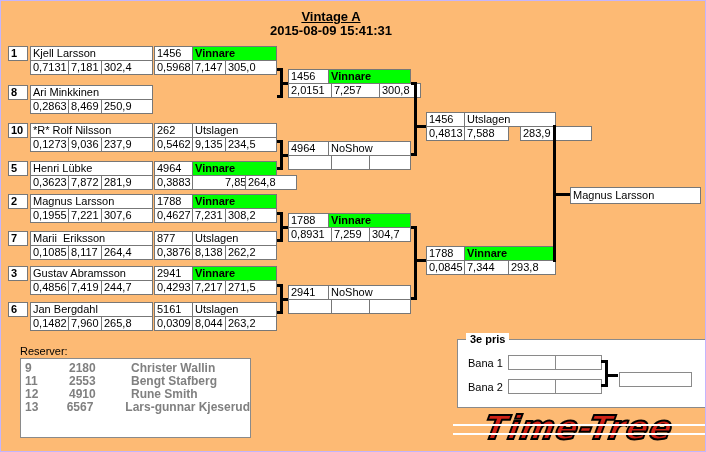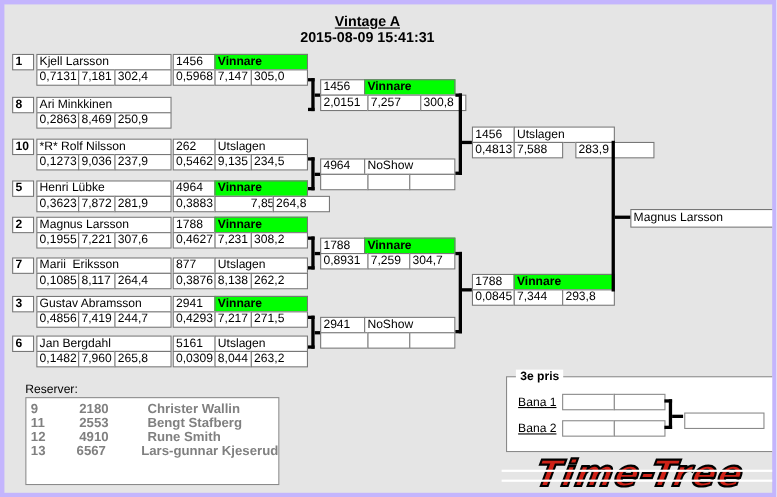--- a/index.html
+++ b/index.html
@@ -1,35 +1,35 @@
 <!DOCTYPE html>
 <html><head>
 <meta charset="utf-8">
 <style>
   html,body{margin:0;padding:0;background:#fff;}
-  .page{position:relative;width:706px;height:452px;box-sizing:border-box;border:4px solid #c4b5fd;
-        background:#e5e5e5;font-family:"Liberation Sans",sans-serif;overflow:hidden;}
+  .page{position:relative;width:706px;height:452px;box-sizing:border-box;border:1px solid #c4b5fd;
+        background:#fdba74;font-family:"Liberation Sans",sans-serif;overflow:hidden;}
   .abs{position:absolute;}
   .cell{box-sizing:border-box;display:inline-block;vertical-align:top;height:15px;
         border:1px solid #777;background:#fff;font-size:11px;line-height:13px;
         padding:0 1px 0 2px;white-space:pre;overflow:hidden;color:#000;margin-right:-1px;}
   .row{height:14px;white-space:nowrap;font-size:0;}
   .bold{font-weight:bold;}
   .hl{background:#00ff00;font-weight:bold;}
   .line{position:absolute;background:#000;}
   .hdr-title{font-size:13px;font-weight:bold;text-decoration:underline;line-height:14px;}
   .hdr-date{font-size:13px;font-weight:bold;line-height:14px;}
   .rbox{box-sizing:border-box;border:1px solid #8a8a8a;background:#fff;padding-top:3px;}
   .rrow{display:flex;font-weight:bold;color:#808080;font-size:12px;line-height:13px;padding-left:4px;}
   .rc1{width:44px;}.rc2{width:62px;}.rc3{flex:1;white-space:pre;}
   .rlabel{font-size:11px;color:#000;}
   .fs{box-sizing:border-box;border:1px solid #8a8a8a;background:#fff;}
   .fs-legend{position:absolute;left:8px;top:-7px;background:#fff;padding:0 4px;
              font-size:11px;font-weight:bold;color:#000;}
-  .lane-label{position:absolute;font-size:11px;color:#000;text-decoration:underline;}
+  .lane-label{position:absolute;font-size:11px;color:#000;}
   .lane{position:absolute;box-sizing:border-box;height:15px;border:1px solid #8a8a8a;background:#fff;}
   .logo{position:absolute;left:452px;top:409px;width:252px;height:38px;}
   .logo-text{font-family:"DejaVu Sans",sans-serif;font-style:italic;font-weight:bold;
              font-size:33px;line-height:36px;color:#cf2217;-webkit-text-stroke:2px #000;
              transform:skewX(-10deg);text-align:center;letter-spacing:1px;white-space:nowrap;}
   .stripe{position:absolute;left:0;width:100%;height:2px;background:#fff;}
 </style>
 </head>
 <body>
 

